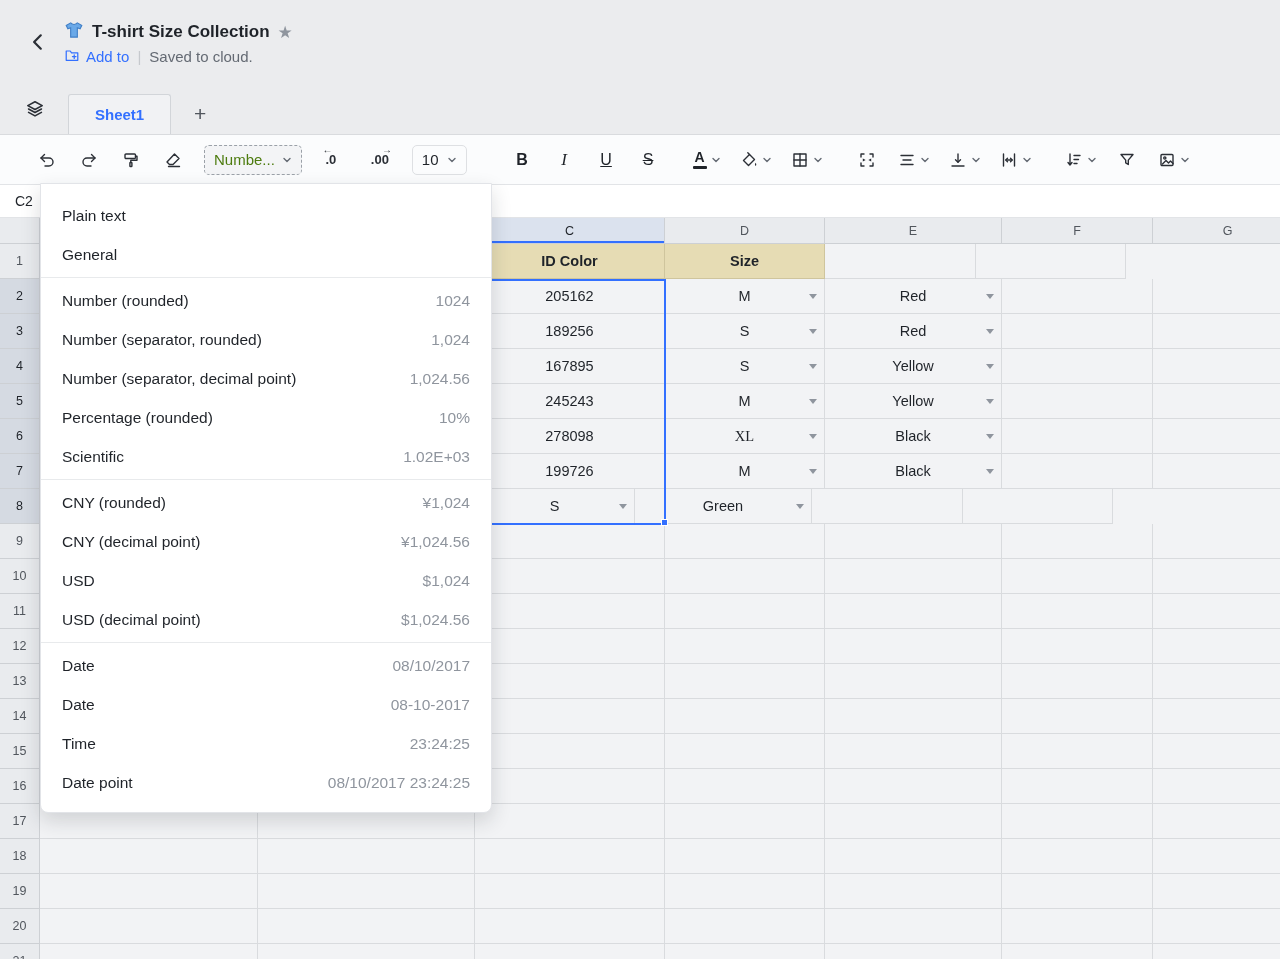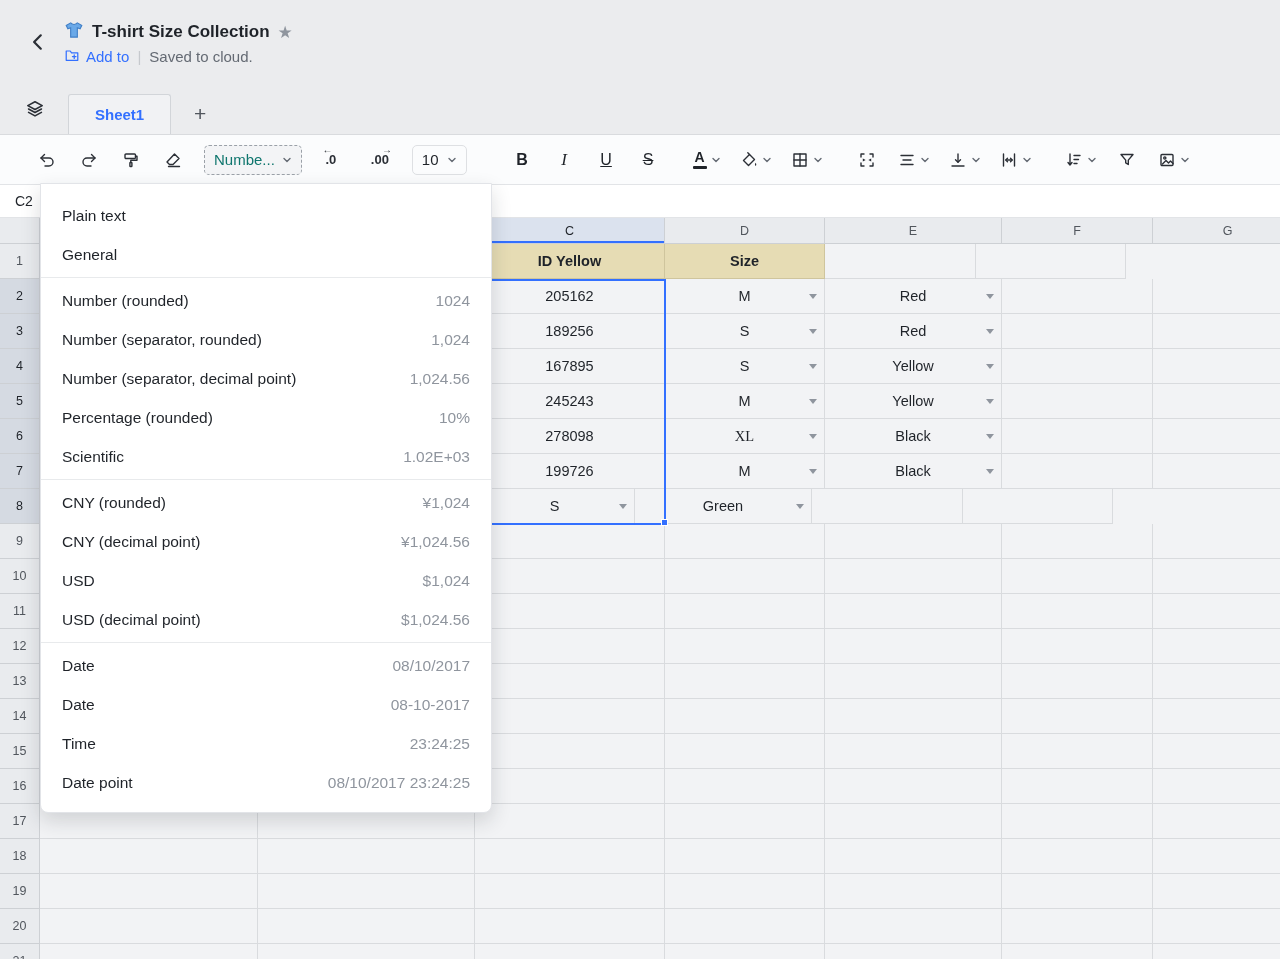--- a/index.html
+++ b/index.html
@@ -30,21 +30,21 @@
     color:#3370ff; font-size:15px; font-weight:600; }
   .add-sheet { margin-left:14px; height:40px; width:30px; font-size:21px; color:#51565d; display:flex; align-items:center; justify-content:center; }
 
   
   .toolbar { position:absolute; top:135px; left:0; width:1280px; height:50px; background:#fbfcfd; border-bottom:1px solid #e2e4e7; display:flex; align-items:center; padding-left:30px; gap:9px; }
   .tb { width:33px; height:32px; display:flex; align-items:center; justify-content:center; border-radius:5px; position:relative; }
   .tb svg { display:block; }
   .ico { stroke:#2b2f36; stroke-width:1.4; fill:none; stroke-linecap:round; stroke-linejoin:round; }
   .chev { stroke:#646a73; stroke-width:1.4; fill:none; stroke-linecap:round; stroke-linejoin:round; }
   .numfmt { margin-left:6px; height:30px; padding:0 9px; display:flex; align-items:center; gap:7px;
-    border:1px dashed #9ba1a8; border-radius:5px; background:#f3f4f6; font-size:15px; color:#0f766e; }
+    border:1px dashed #9ba1a8; border-radius:5px; background:#f3f4f6; font-size:15px; color:#4d7c0f; }
   .dec-btn { width:40px; }
   .dec-ico { position:relative; font-weight:700; font-size:13px; color:#2b2f36; }
   .dec-arr { position:absolute; top:-8px; font-size:10px; font-weight:400; }
   .fontsize { margin-left:3px; height:30px; padding:0 9px; display:flex; align-items:center; gap:8px;
     border:1px solid #dee0e3; border-radius:5px; font-size:15px; background:#fbfcfd; }
   .fmt-letter { font-size:16px; }
   .bold-l { font-weight:800; }
   .italic-l { font-style:italic; font-family:"Liberation Serif", serif; font-size:17px; }
   .under-l { text-decoration:underline; }
   .strike-l { text-decoration:line-through; }
@@ -321,21 +321,21 @@
         <div class="col-h" style="width: 160px;">D</div>
         <div class="col-h" style="width: 177px;">E</div>
         <div class="col-h" style="width: 151px;">F</div>
         <div class="col-h" style="width: 150px;">G</div>
       </div>
     <div>
         <div class="grid-row">
           <div class="row-h">1</div>
           <div class="cell" style="width: 218px;"></div>
           <div class="cell" style="width: 217px;"></div>
-          <div class="cell thead" style="width: 190px;">ID Yellow</div>
+          <div class="cell thead" style="width: 190px;">ID Color</div>
           <div class="cell thead" style="width: 160px;">Size</div>
           <div class="cell" style="width: 151px;"></div>
           <div class="cell" style="width: 150px;"></div>
         </div>
         <div class="grid-row">
           <div class="row-h sel">2</div>
           <div class="cell" style="width: 218px;"></div>
           <div class="cell" style="width: 217px;"></div>
           <div class="cell" style="width: 190px;">205162</div>
           <div class="cell" style="width: 160px;">M<span class="dd-tri"></span></div>

